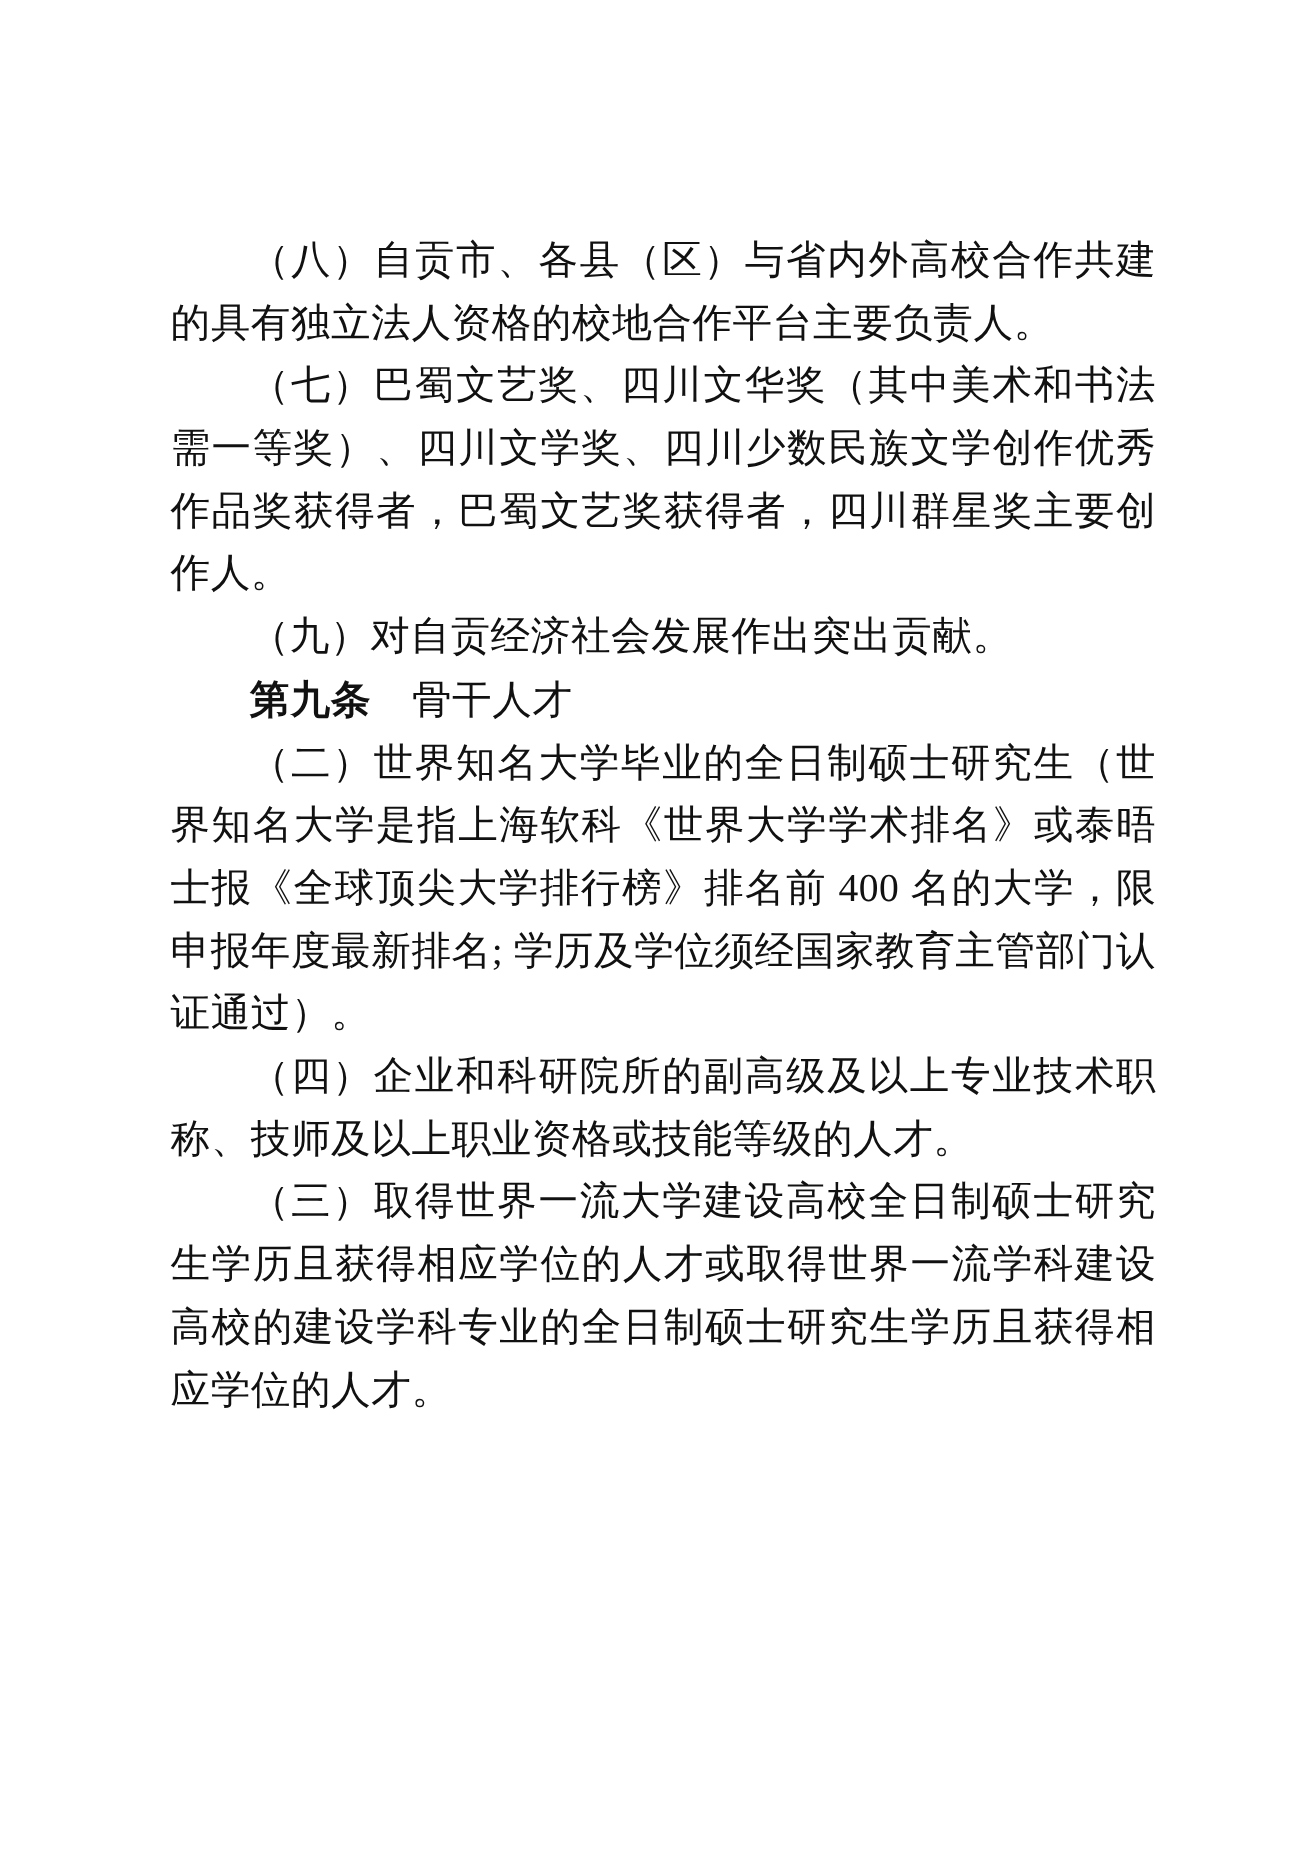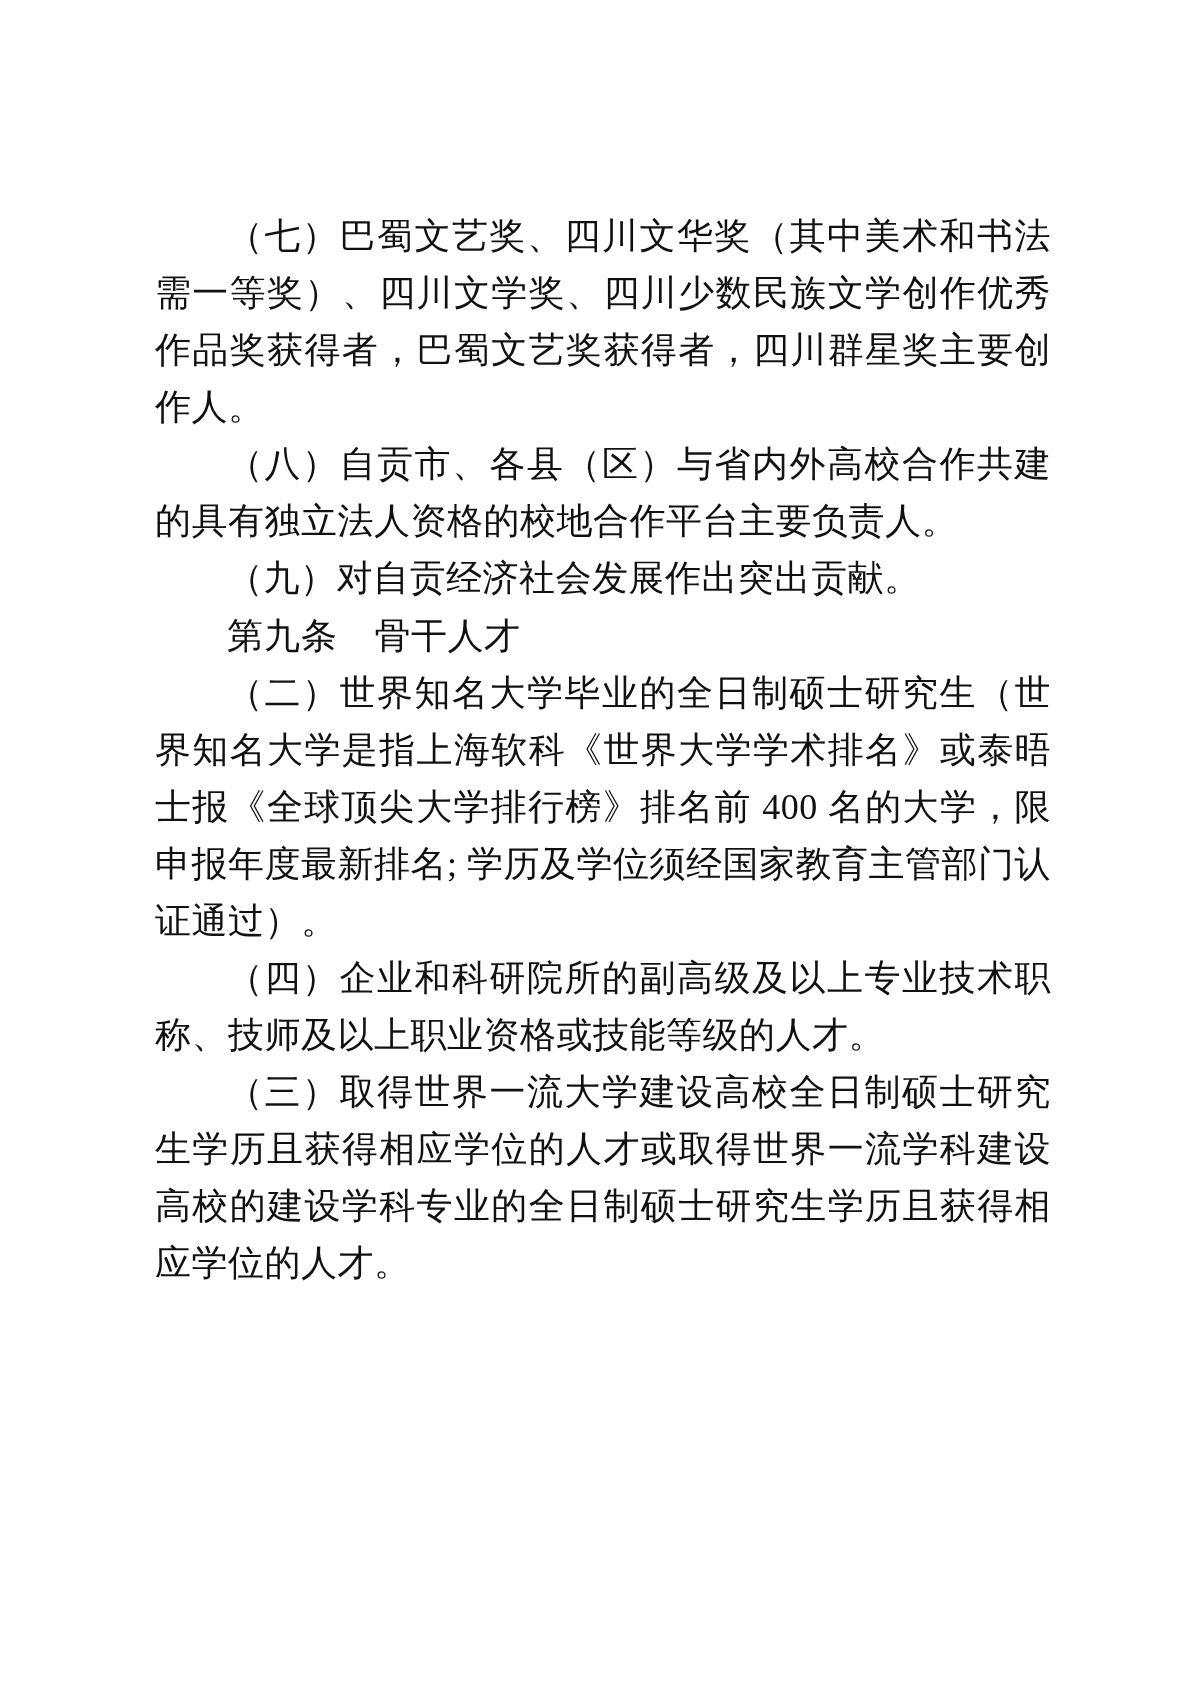--- a/index.html
+++ b/index.html
@@ -27,31 +27,31 @@
     padding: 0;
     font-size: 36px;
     line-height: 57px;
     text-align: justify;
     text-justify: inter-ideograph;
     text-indent: 2em;
     letter-spacing: 0.5px;
     word-break: break-all;
   }
   .article-lead {
-    font-weight: 400;
+    font-weight: 700;
     font-family: "Liberation Sans", "DejaVu Sans", sans-serif;
     letter-spacing: 1px;
   }
 </style>
 </head>
 <body>
 
 <div class="page">
   <div class="doc-body">
+      <p><span>（八）自贡市、各县（区）与省内外高校合作共建的具有独立法人资格的校地合作平台主要负责人。</span></p>
       <p><span>（七）巴蜀文艺奖、四川文华奖（其中美术和书法需一等奖）、四川文学奖、四川少数民族文学创作优秀作品奖获得者，巴蜀文艺奖获得者，四川群星奖主要创作人。</span></p>
-      <p><span>（八）自贡市、各县（区）与省内外高校合作共建的具有独立法人资格的校地合作平台主要负责人。</span></p>
       <p><span>（九）对自贡经济社会发展作出突出贡献。</span></p>
       <p><span class="article-lead">第九条</span>　骨干人才</p>
       <p><span>（二）世界知名大学毕业的全日制硕士研究生（世界知名大学是指上海软科《世界大学学术排名》或泰晤士报《全球顶尖大学排行榜》排名前 400 名的大学，限申报年度最新排名; 学历及学位须经国家教育主管部门认证通过）。</span></p>
       <p><span>（四）企业和科研院所的副高级及以上专业技术职称、技师及以上职业资格或技能等级的人才。</span></p>
       <p><span>（三）取得世界一流大学建设高校全日制硕士研究生学历且获得相应学位的人才或取得世界一流学科建设高校的建设学科专业的全日制硕士研究生学历且获得相应学位的人才。</span></p>
     </div>
 </div>
 
 </body></html>

